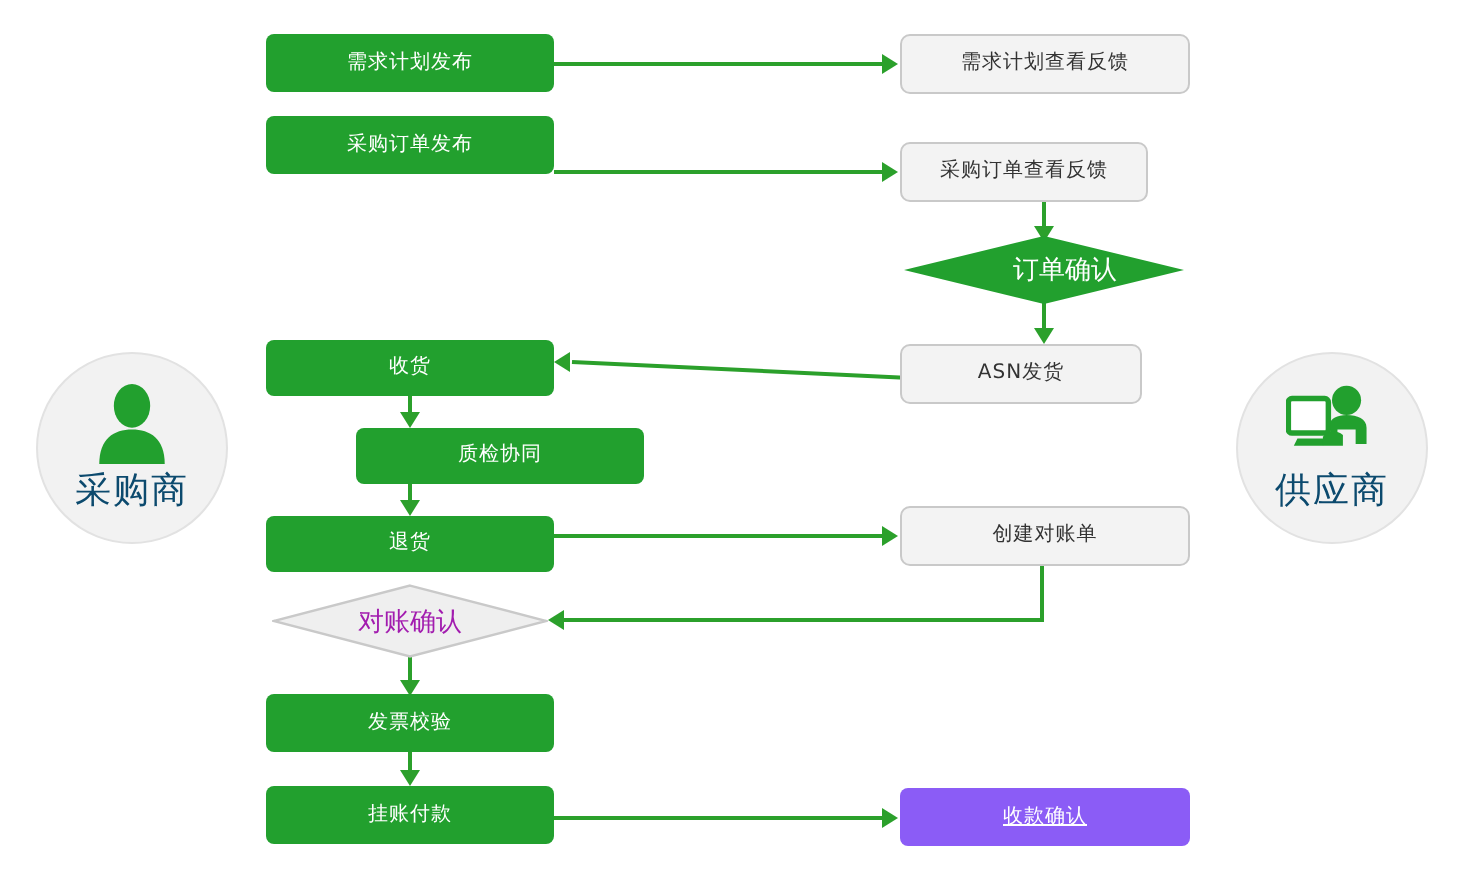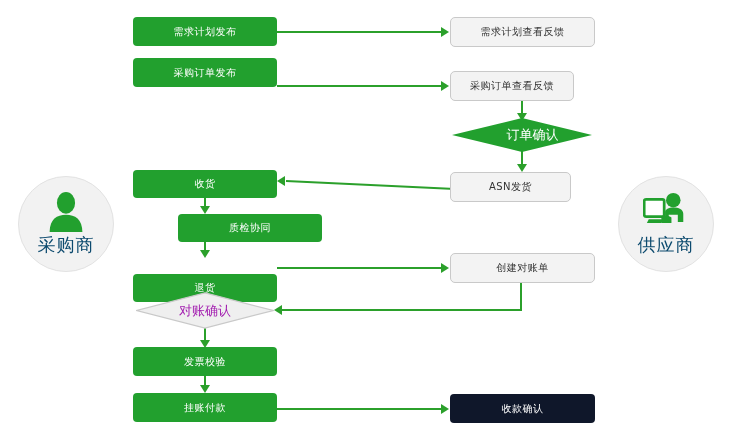--- a/index.html
+++ b/index.html
@@ -27,23 +27,24 @@
     letter-spacing: 0.5px;
     white-space: nowrap;
     user-select: none;
   }
   .node-green {
     background: #22a02e;
     color: #ffffff;
     border-radius: 4px;
   }
   .node-red {
-    background: #0f172a;
+    background: #8b5cf6;
     color: #ffffff;
     border-radius: 4px;
+    text-decoration: underline;
   }
   .node-gray {
     background: #f3f3f3;
     color: #333333;
     border: 1px solid #c9c9c9;
     border-radius: 5px;
   }
 
   
   .diamond {
@@ -212,21 +213,21 @@
   </div>
 
   <div class="node node-green" style="left:133px; top:170px; width:144px; height:28px;">
     <span>收货</span>
   </div>
 
   <div class="node node-green" style="left:147px; top:214px; width:144px; height:28px;margin-left:31px;">
     <span>质检协同</span>
   </div>
 
-  <div class="node node-green" style="left:133px; top:258px; width:144px; height:28px;margin-top:16px;">
+  <div class="node node-green" style="left:133px; top:258px; width:144px; height:28px;">
     <span>退货</span>
   </div>
 
   <div class="node node-gray" style="left:450px; top:253px; width:145px; height:30px;">
     <span>创建对账单</span>
   </div>
 
   <div class="diamond diamond-white" style="left:136px; top:292px; width:138px; height:37px;">
     <svg class="dshape" viewBox="0 0 138 37" preserveAspectRatio="none">
       <polygon points="69,0.8 137.2,18.5 69,36.2 0.8,18.5" fill="#efefef" stroke="#c9c9c9" stroke-width="1.2"></polygon>

